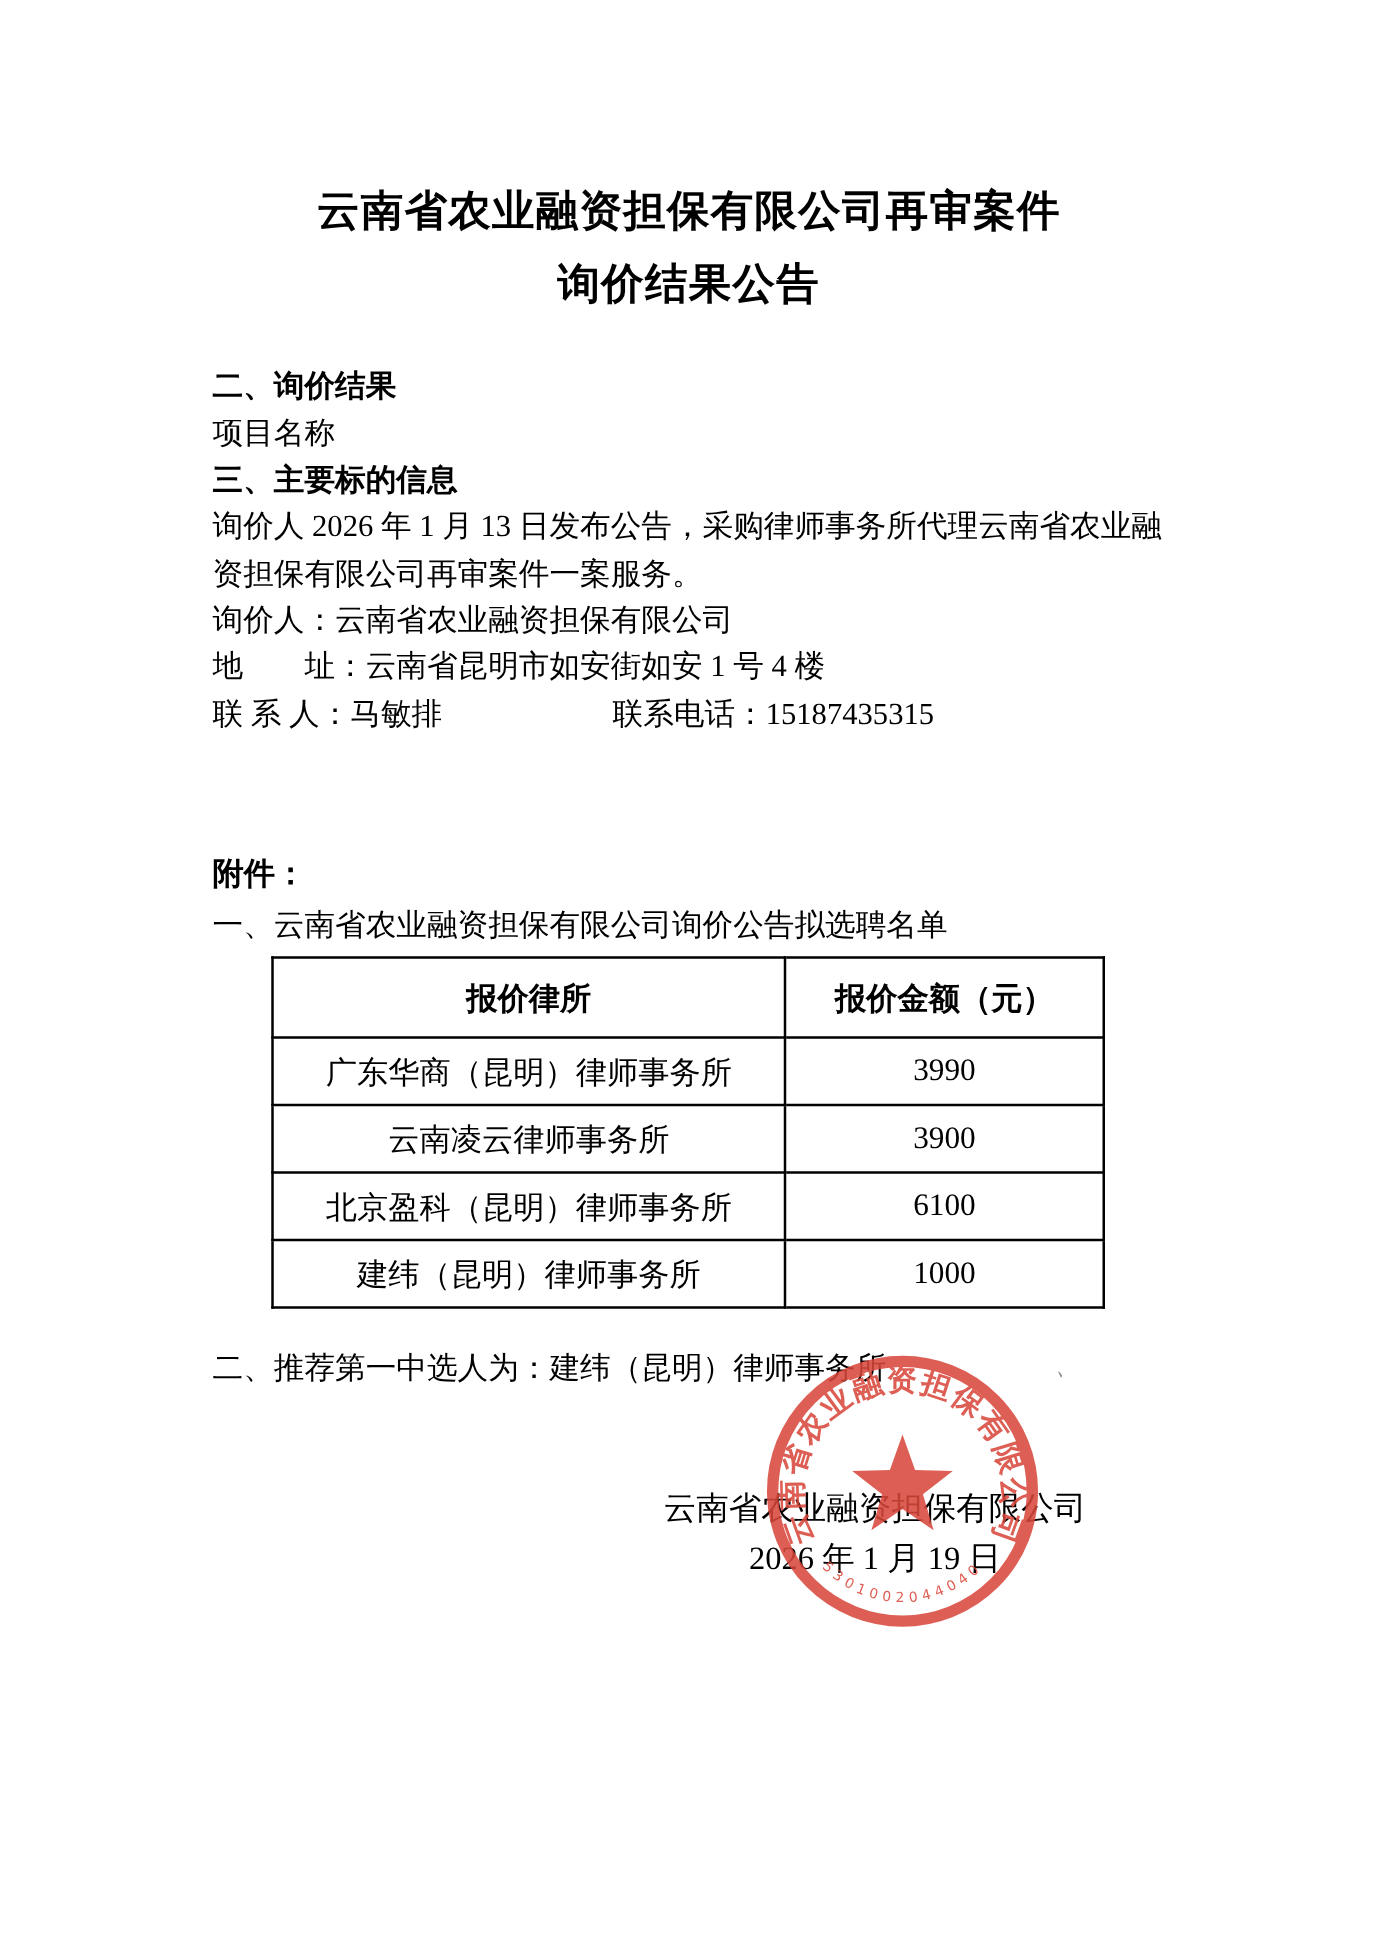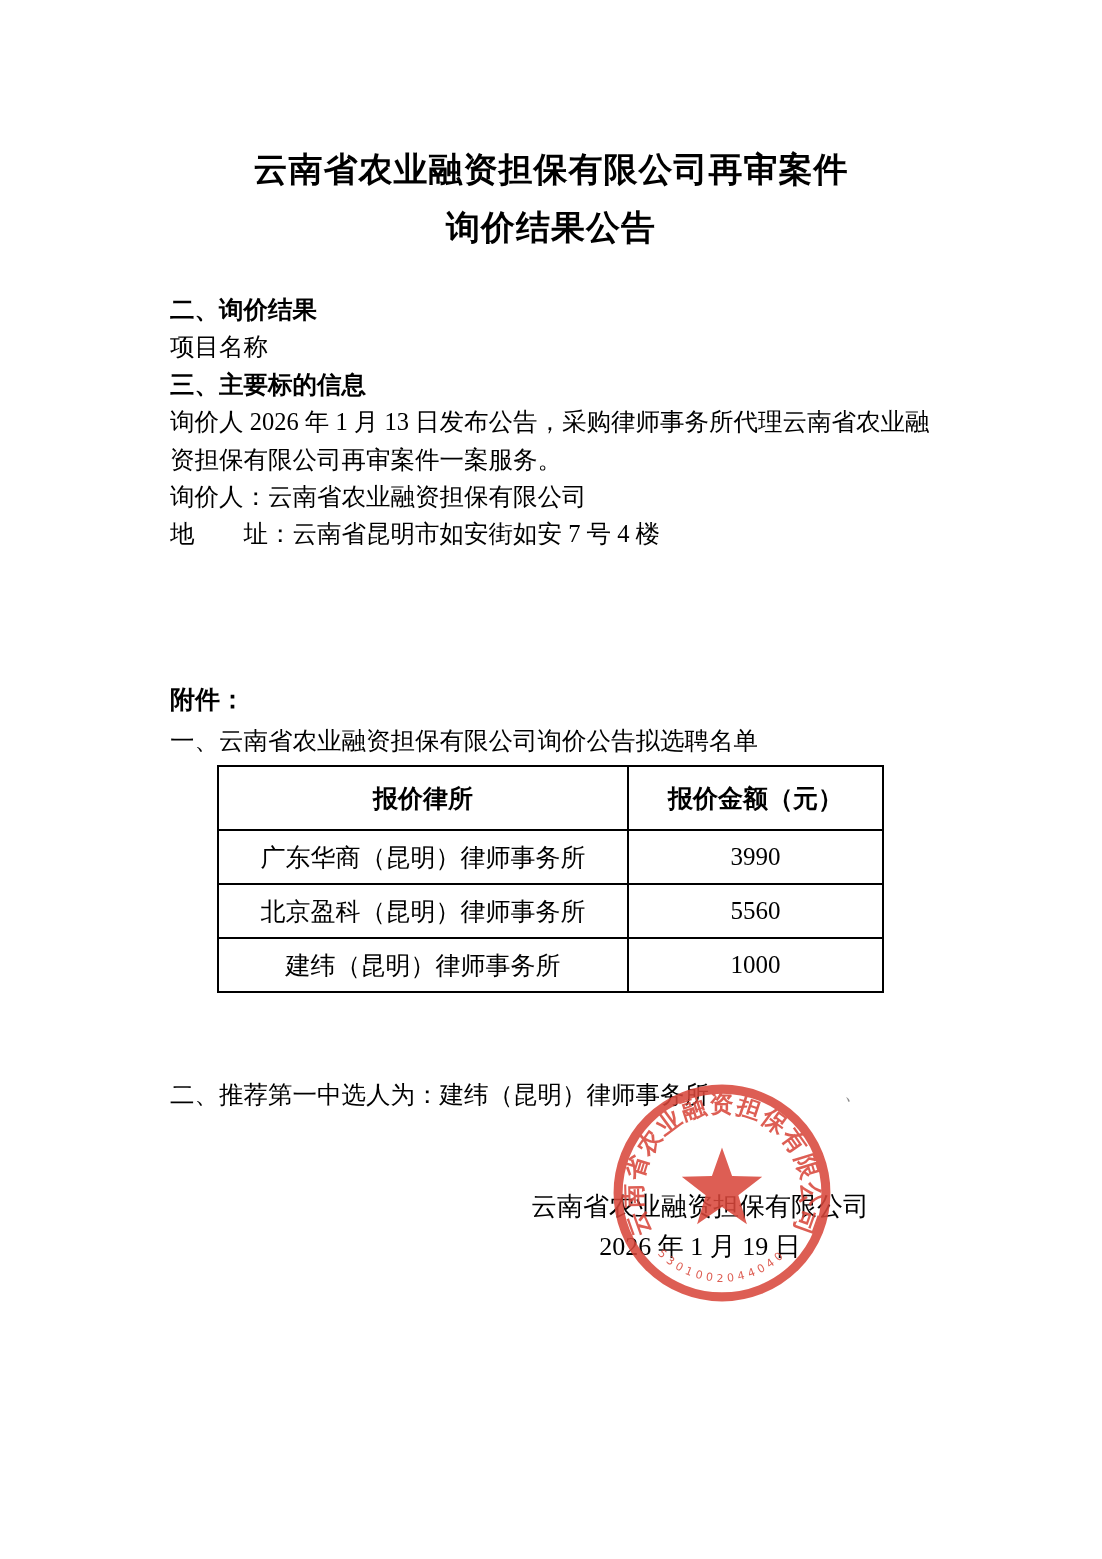--- a/index.html
+++ b/index.html
@@ -85,41 +85,46 @@
     <div>云南省农业融资担保有限公司再审案件</div>
     <div>询价结果公告</div>
   </header>
 
   <section class="body-block">
     <div class="line b">二、询价结果</div>
     <div class="line">项目名称</div>
     <div class="line b">三、主要标的信息</div>
     <div class="line">询价人 2026 年 1 月 13 日发布公告，采购律师事务所代理云南省农业融资担保有限公司再审案件一案服务。</div>
     <div class="line">询价人：云南省农业融资担保有限公司</div>
-    <div class="line">地　　址：云南省昆明市如安街如安 7 号 4 楼</div>
+    <div class="line">地　　址：云南省昆明市如安街如安 1 号 4 楼</div>
+    <div class="line contact-line"><span>联 系 人：马敏排</span><span class="phone">联系电话：15187435315</span></div>
   </section>
 
   <div class="attachment-label">附件：</div>
   <div class="attachment-title">一、云南省农业融资担保有限公司询价公告拟选聘名单</div>
 
   <table class="quote-table">
     <thead>
       <tr>
         <th class="col-firm">报价律所</th>
         <th class="col-price">报价金额（元）</th>
       </tr>
     </thead>
     <tbody>
       <tr>
         <td>广东华商（昆明）律师事务所</td>
         <td>3990</td>
       </tr>
       <tr>
+        <td>云南凌云律师事务所</td>
+        <td>3900</td>
+      </tr>
+      <tr>
         <td>北京盈科（昆明）律师事务所</td>
-        <td>5560</td>
+        <td>6100</td>
       </tr>
       <tr>
         <td>建纬（昆明）律师事务所</td>
         <td>1000</td>
       </tr>
     </tbody>
   </table>
 
   <div class="recommendation">二、推荐第一中选人为：建纬（昆明）律师事务所</div>
 

